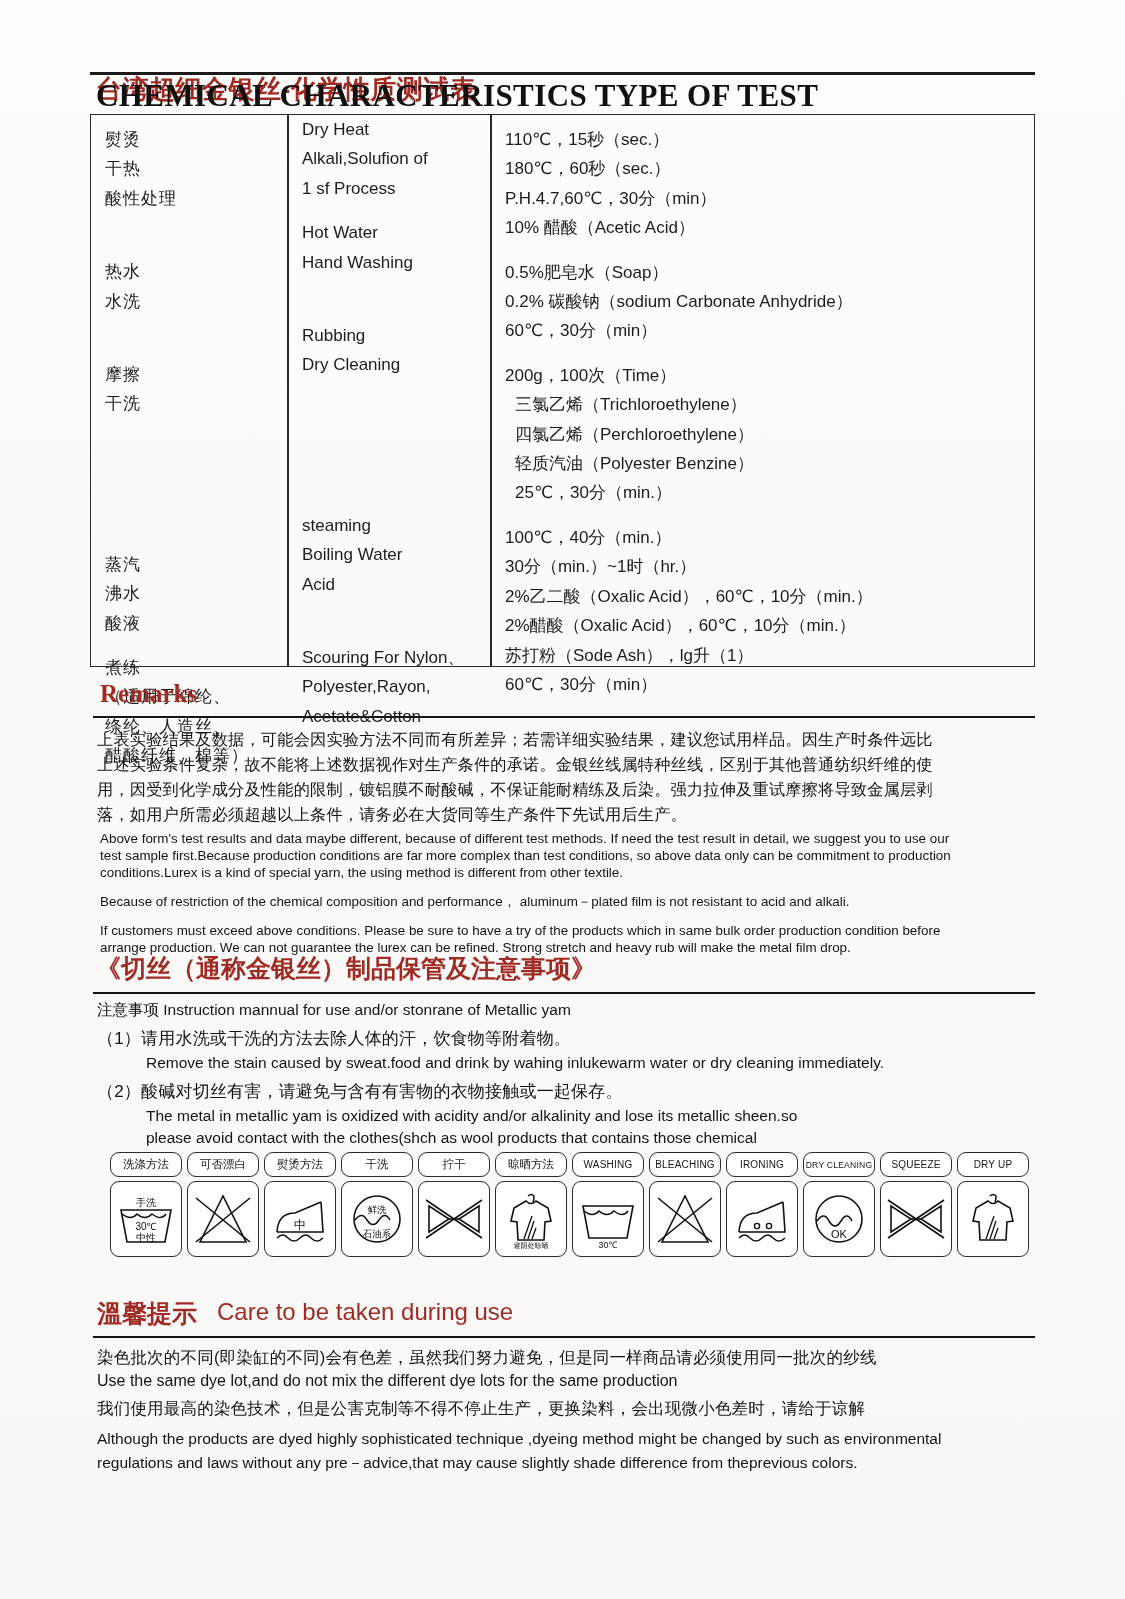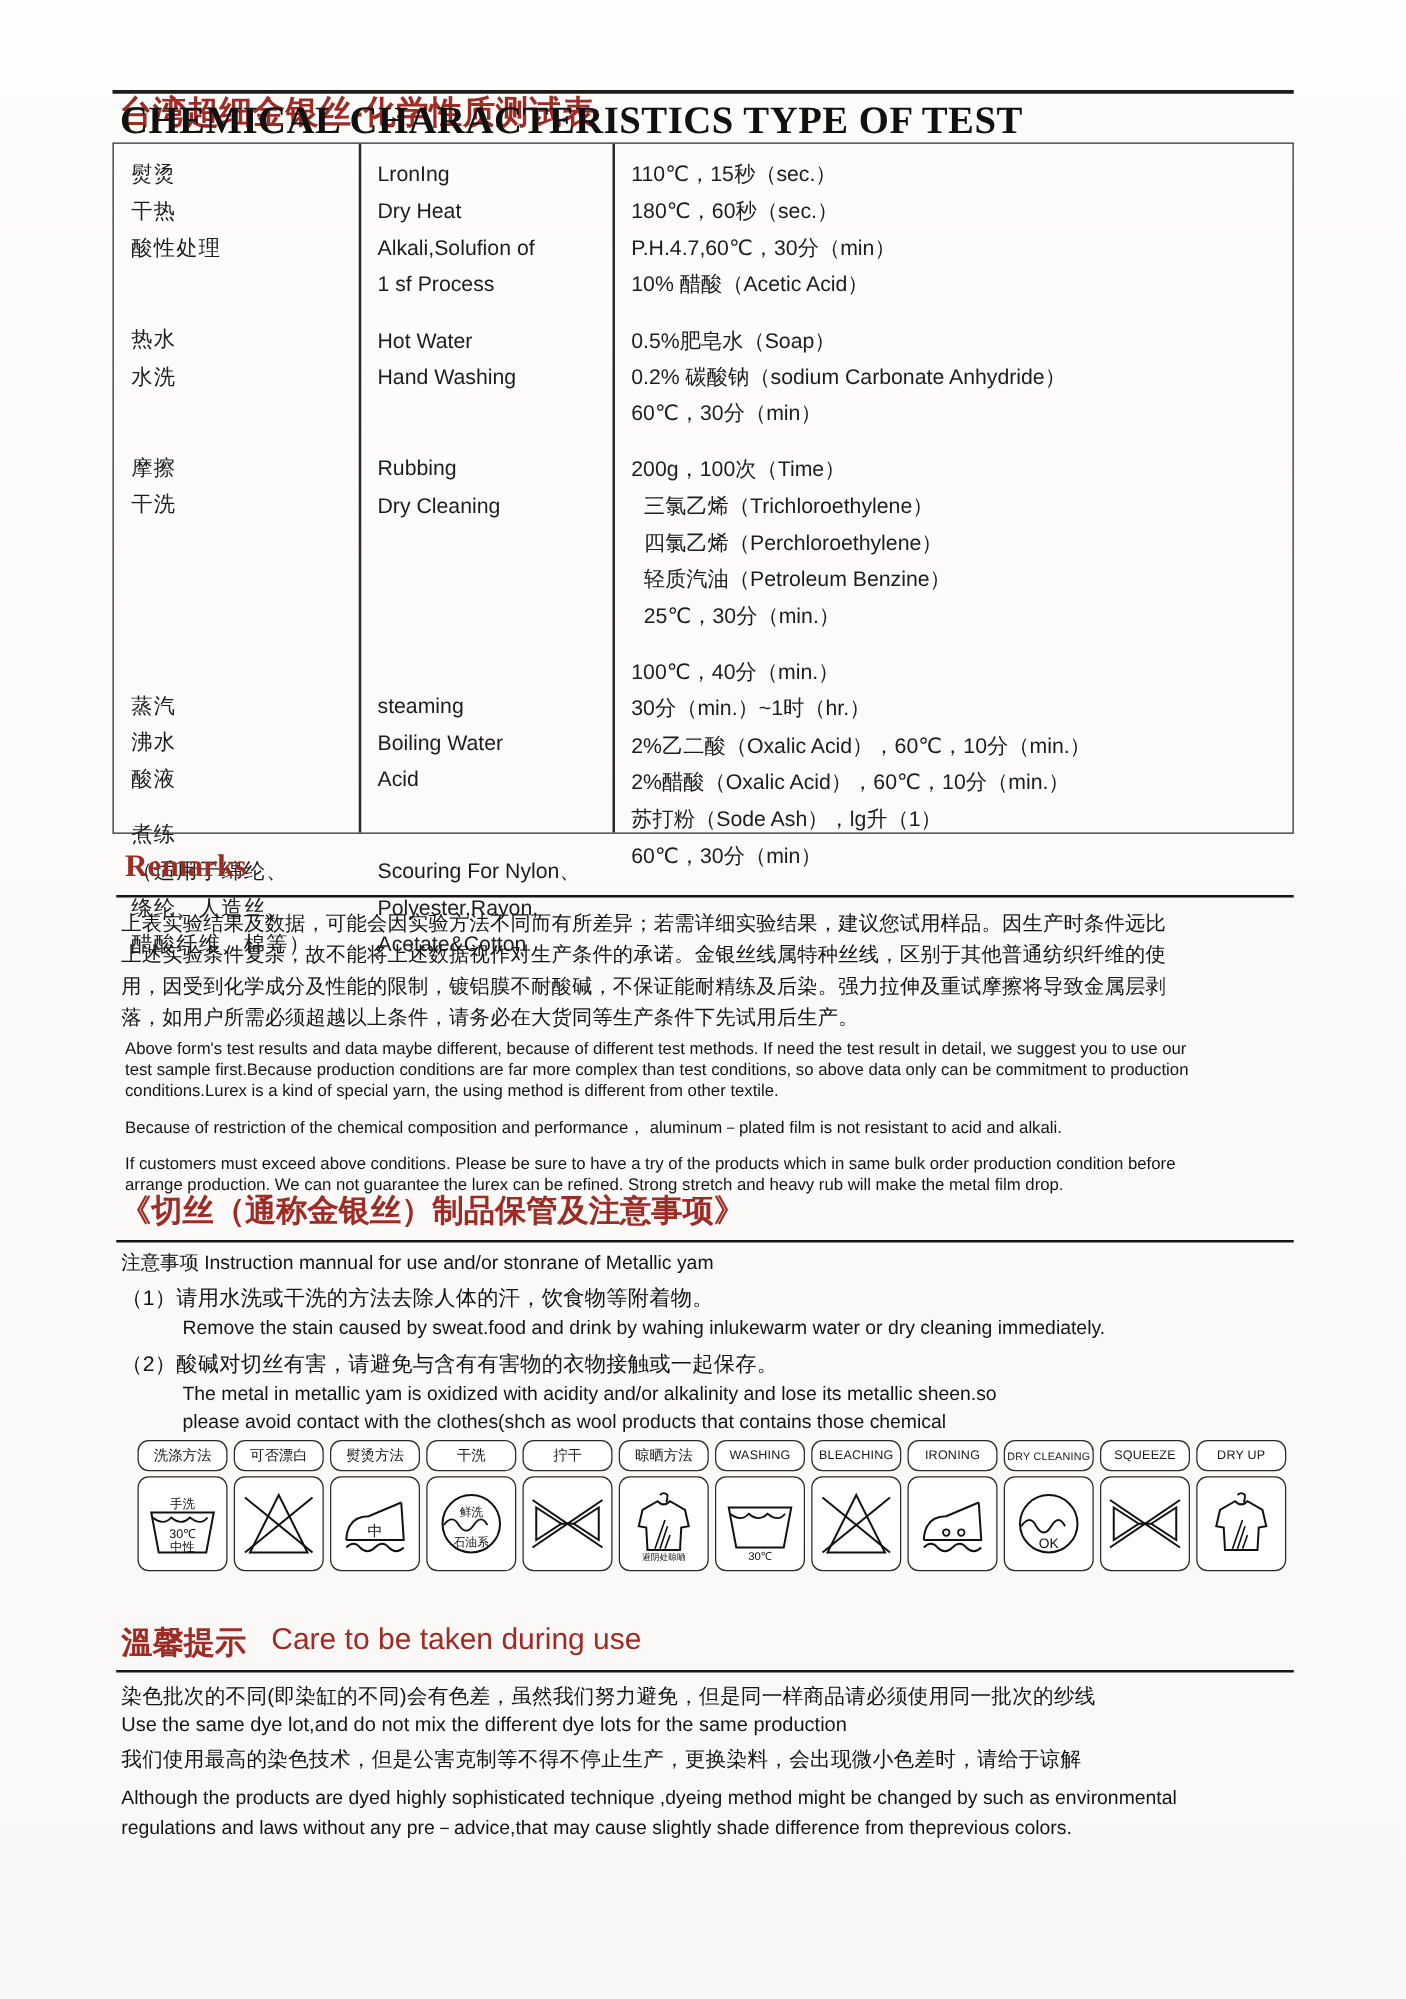--- a/index.html
+++ b/index.html
@@ -201,21 +201,20 @@
       <div class="row-line cn">沸水</div>
       <div class="row-line cn">酸液</div>
       <div class="spacer-half"></div>
       <div class="row-line cn">煮练</div>
       <div class="row-line cn">（适用于绵纶、</div>
       <div class="row-line cn">绦纶、人造丝、</div>
       <div class="row-line cn">醋酸纤维、棉等）</div>
     </div>
 
     <div class="col-en">
-      <div class="row-line en pad-top">LronIng</div>
       <div class="row-line en">Dry Heat</div>
       <div class="row-line en">Alkali,Solufion of</div>
       <div class="row-line en">1 sf Process</div>
       <div class="spacer-half"></div>
       <div class="row-line en">Hot Water</div>
       <div class="row-line en">Hand Washing</div>
       <div class="spacer-full"></div>
       <div class="spacer-half"></div>
       <div class="row-line en">Rubbing</div>
       <div class="row-line en">Dry Cleaning</div>
@@ -240,21 +239,21 @@
       <div class="row-line val">P.H.4.7,60℃，30分（min）</div>
       <div class="row-line val">10% 醋酸（Acetic Acid）</div>
       <div class="spacer-half"></div>
       <div class="row-line val">0.5%肥皂水（Soap）</div>
       <div class="row-line val">0.2% 碳酸钠（sodium Carbonate Anhydride）</div>
       <div class="row-line val">60℃，30分（min）</div>
       <div class="spacer-half"></div>
       <div class="row-line val">200g，100次（Time）</div>
       <div class="row-line val" style="padding-left:10px">三氯乙烯（Trichloroethylene）</div>
       <div class="row-line val" style="padding-left:10px">四氯乙烯（Perchloroethylene）</div>
-      <div class="row-line val" style="padding-left:10px">轻质汽油（Petroleum Benzine）</div>
+      <div class="row-line val" style="padding-left:10px">轻质汽油（Polyester Benzine）</div>
       <div class="row-line val" style="padding-left:10px">25℃，30分（min.）</div>
       <div class="spacer-half"></div>
       <div class="row-line val">100℃，40分（min.）</div>
       <div class="row-line val">30分（min.）~1时（hr.）</div>
       <div class="row-line val">2%乙二酸（Oxalic Acid），60℃，10分（min.）</div>
       <div class="row-line val">2%醋酸（Oxalic Acid），60℃，10分（min.）</div>
       <div class="row-line val">苏打粉（Sode Ash），lg升（1）</div>
       <div class="row-line val">60℃，30分（min）</div>
     </div>
   </div>

